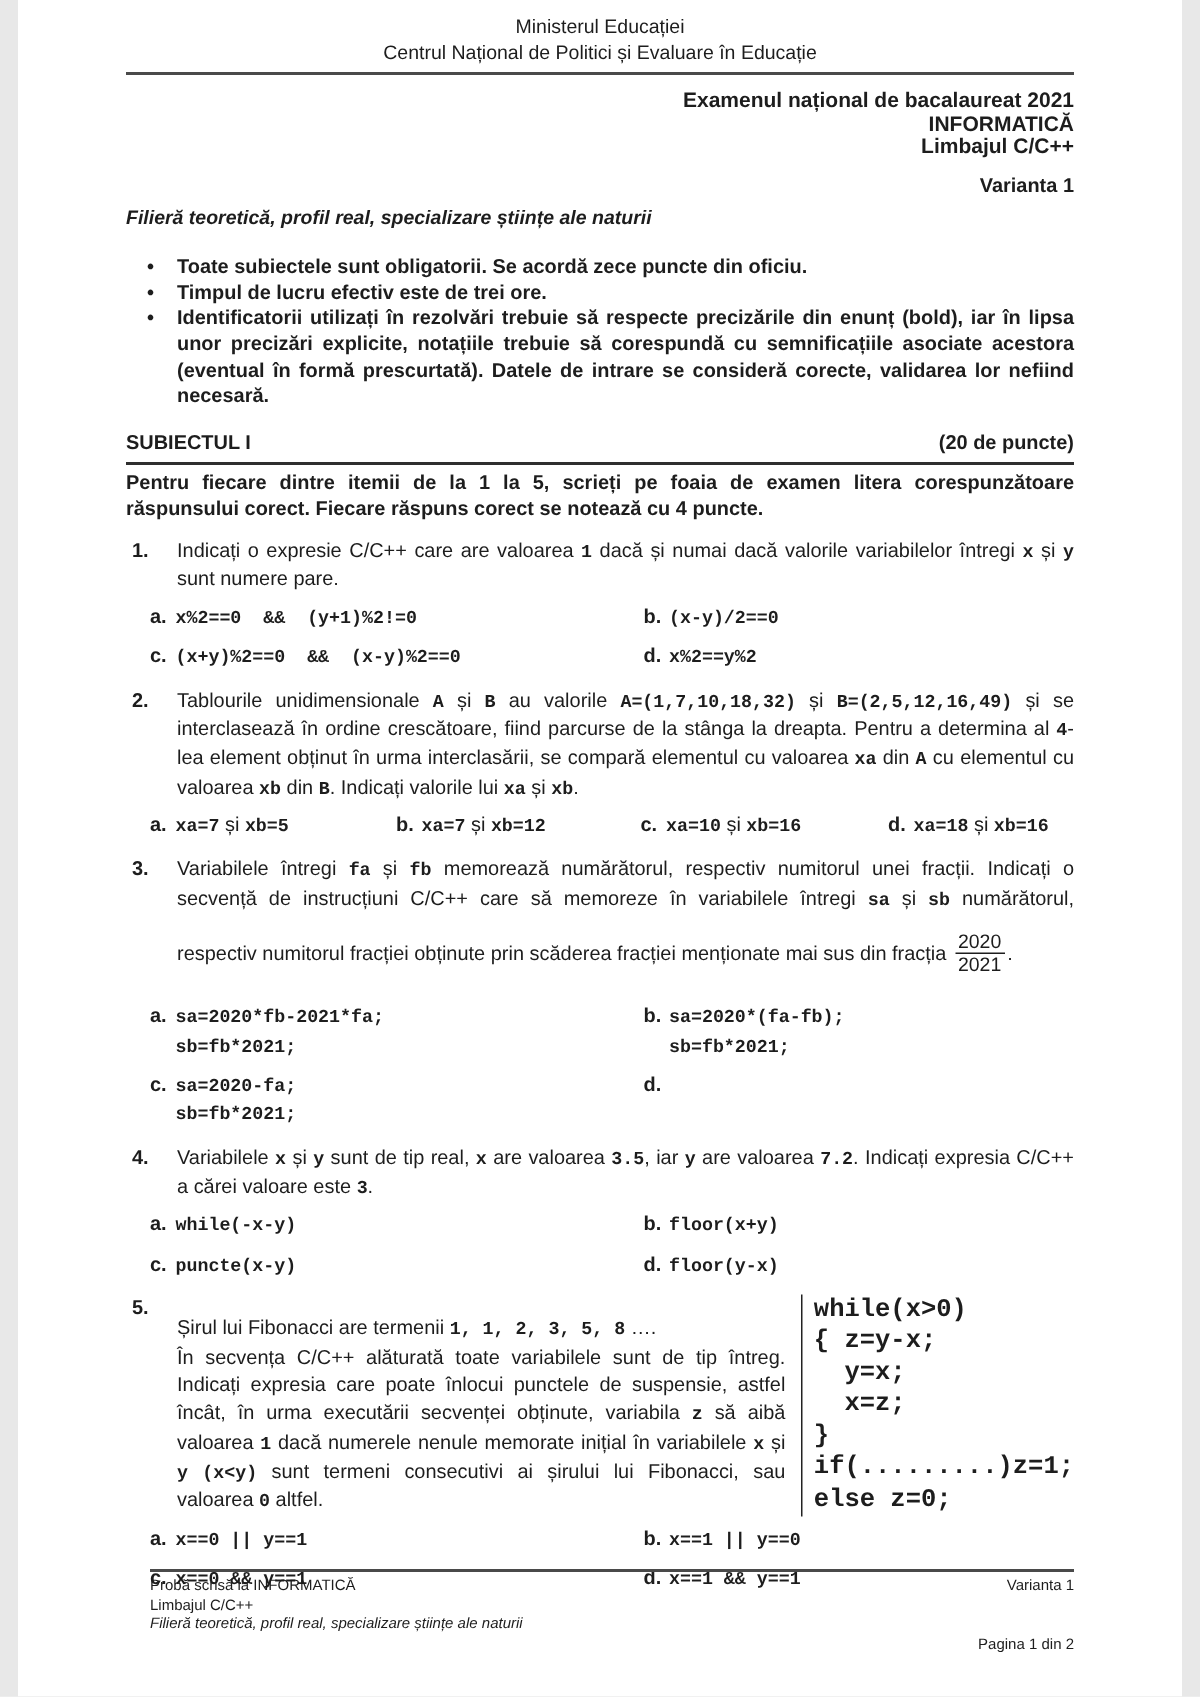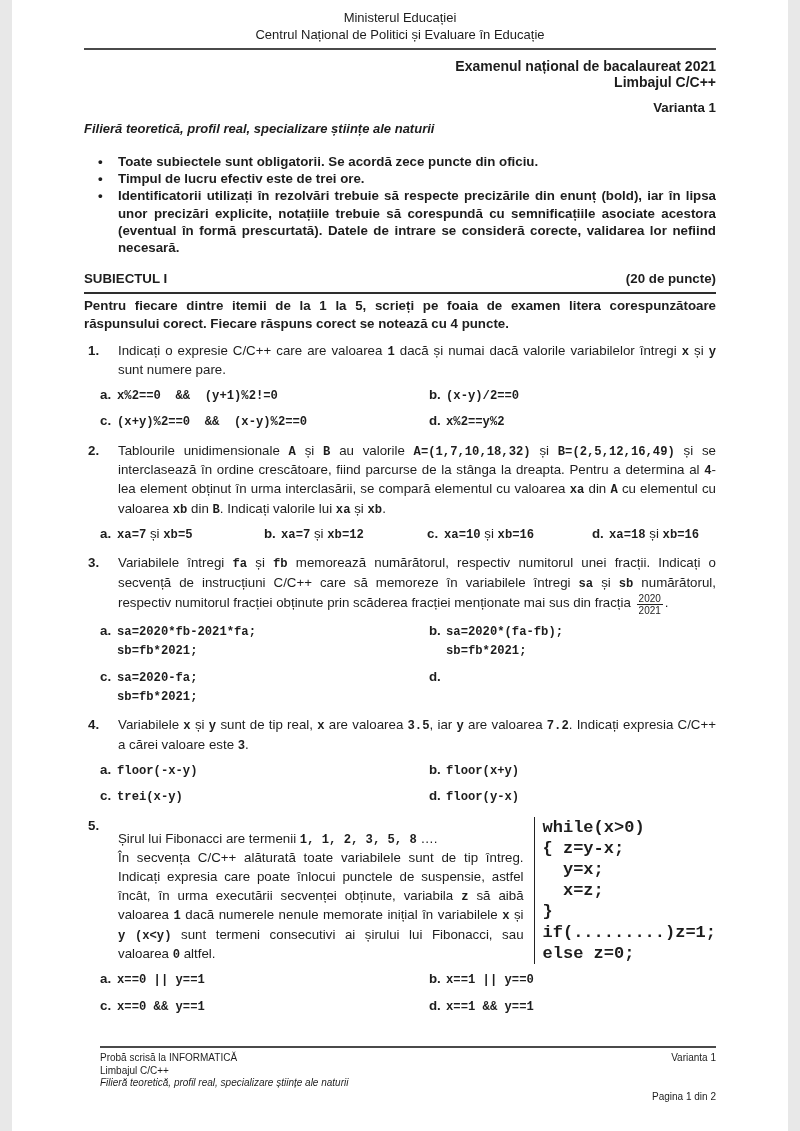--- a/index.html
+++ b/index.html
@@ -30,40 +30,41 @@
   .aside-code{flex:none;border-left:1.5px solid #222;padding:0 0 0 8px;margin:0;
     font-family:"Liberation Mono","DejaVu Sans Mono",monospace;font-weight:700;
     font-size:17px;line-height:1.24;white-space:pre;}
   .code{font-family:"Liberation Mono","DejaVu Sans Mono",monospace;font-weight:700;font-size:12.2px;white-space:pre-wrap;}
   .q-options{margin:6px 0 0 16px;display:grid;row-gap:7px;}
   .cols-2{grid-template-columns:329px auto;}
   .cols-4{grid-template-columns:164px 163px 165px auto;}
   .q-option{display:flex;align-items:flex-start;}
   .opt-label{font-weight:700;width:17px;flex:none;}
   .opt-body{min-width:0;}
-  .frac{display:inline-block;text-align:center;vertical-align:-7px;line-height:1.1;font-size:10px;margin:0 2px;font-weight:400;}
+  .frac{display:inline-block;text-align:center;vertical-align:-7px;line-height:1.1;font-size:13px;margin:12px 2px;font-weight:400;}
   .frac .fnum{display:block;border-bottom:1px solid #1d1d1d;padding:0 2px;}
   .frac .fden{display:block;}
   .page-footer{position:absolute;left:88px;right:72px;top:1046px;font-size:10px;line-height:1.25;}
   .hr-foot{border:none;border-top:2px solid #4a4a4a;margin:0 0 4px 0;}
   .foot-row{display:flex;justify-content:space-between;}
   .foot-filiera{font-style:italic;}
   .foot-page{text-align:right;margin-top:1px;}
 </style>
 </head>
 <body>
 
 <div class="page">
   <div class="content">
 
     <div class="gov">Ministerul Educației</div>
     <div class="gov">Centrul Național de Politici și Evaluare în Educație</div>
     <hr class="hr-head">
 
     <div class="title-line">Examenul național de bacalaureat 2021</div>
+    <div class="title-line">INFORMATICĂ</div>
     <div class="title-line">Limbajul C/C++</div>
 
     <div class="variant-line">Varianta 1</div>
     <div class="filiera">Filieră teoretică, profil real, specializare științe ale naturii</div>
 
     <div class="bullets">
       <div class="bullet">
         <span class="bdot">•</span>
         <span class="btext">Toate subiectele sunt obligatorii. Se acordă zece puncte din oficiu.</span>
       </div>
@@ -167,29 +168,29 @@
         <div class="question">
           <div class="q-row">
             <div class="q-num">4.</div>
             <div class="q-body">
               <div class="q-statement"><span>Variabilele </span><span class="code">x</span><span> și </span><span class="code">y</span><span> sunt de tip real, </span><span class="code">x</span><span> are valoarea </span><span class="code">3.5</span><span>, iar </span><span class="code">y</span><span> are valoarea </span><span class="code">7.2</span><span>. Indicați expresia C/C++ a cărei valoare este </span><span class="code">3</span><span>.</span></div>
             </div>
           </div>
           <div class="q-options cols-2">
             <div class="q-option">
               <span class="opt-label">a.</span>
-              <span class="opt-body"><span class="code">floor(-x-y)</span></span>
+              <span class="opt-body"><span class="code">while(-x-y)</span></span>
             </div>
             <div class="q-option">
               <span class="opt-label">b.</span>
               <span class="opt-body"><span class="code">floor(x+y)</span></span>
             </div>
             <div class="q-option">
               <span class="opt-label">c.</span>
-              <span class="opt-body"><span class="code">trei(x-y)</span></span>
+              <span class="opt-body"><span class="code">puncte(x-y)</span></span>
             </div>
             <div class="q-option">
               <span class="opt-label">d.</span>
               <span class="opt-body"><span class="code">floor(y-x)</span></span>
             </div>
           </div>
         </div>
         <div class="question">
           <div class="q-row">
             <div class="q-num">5.</div>

